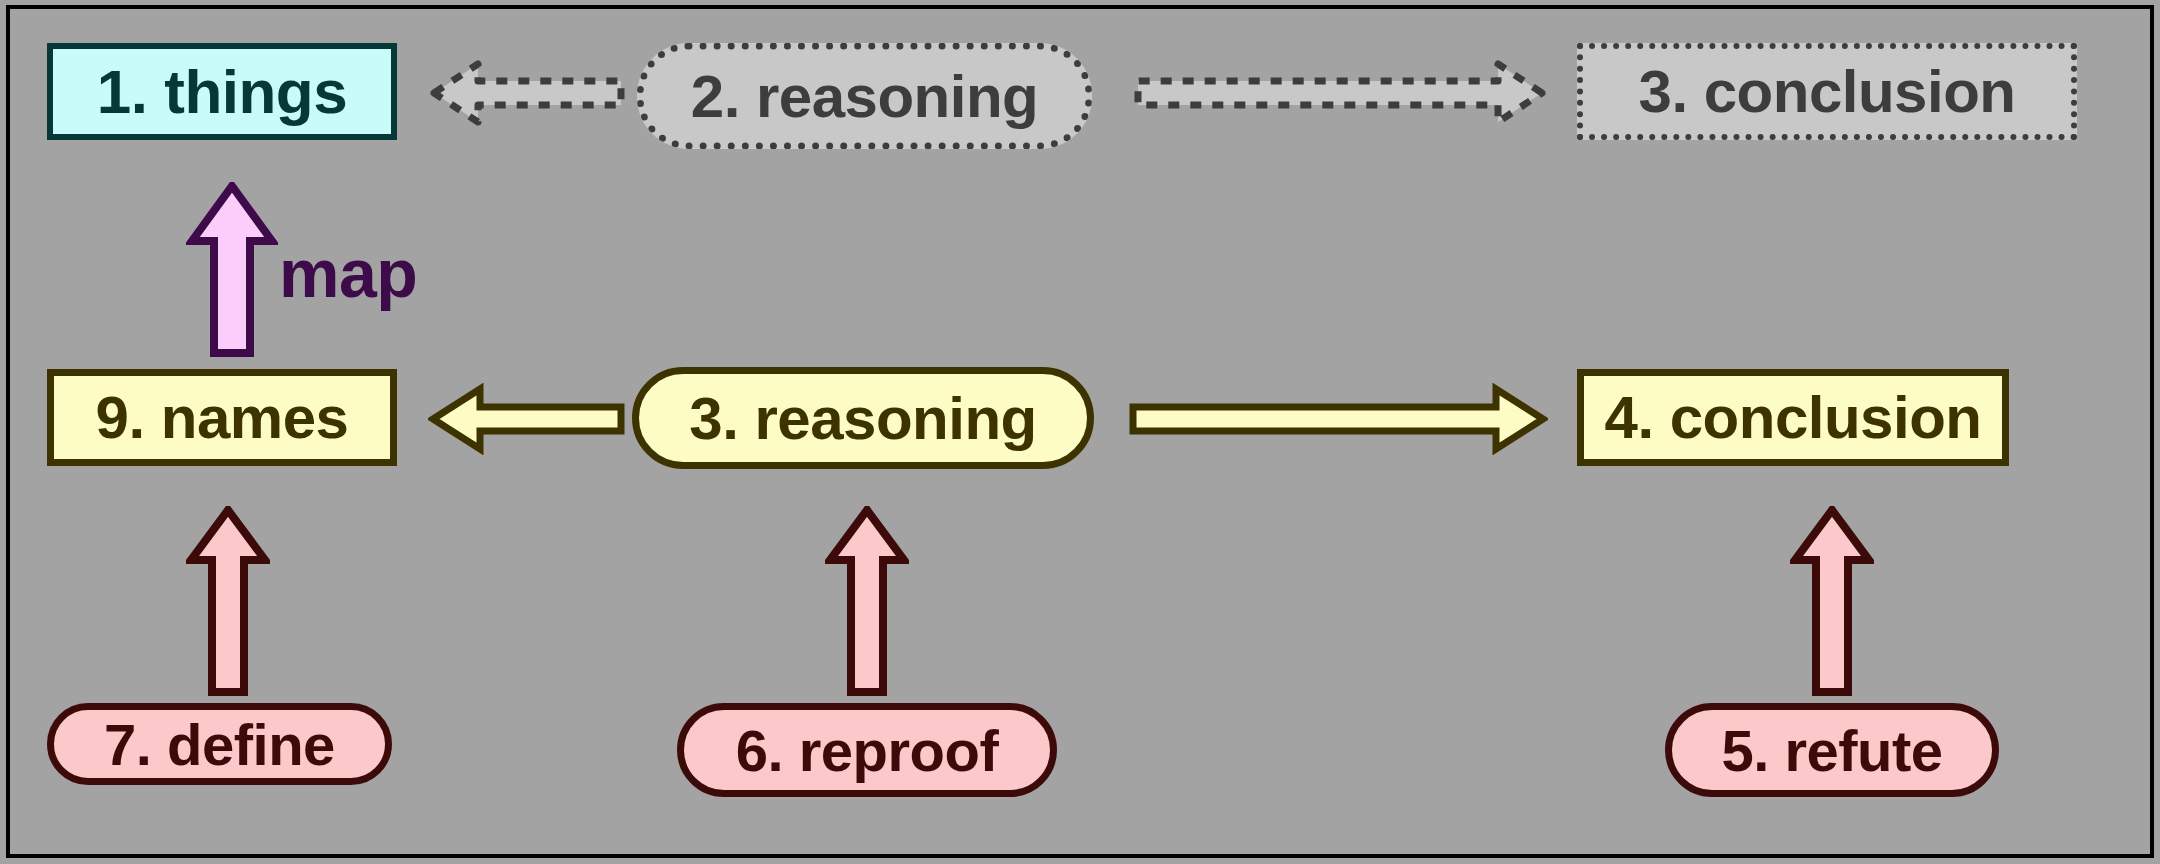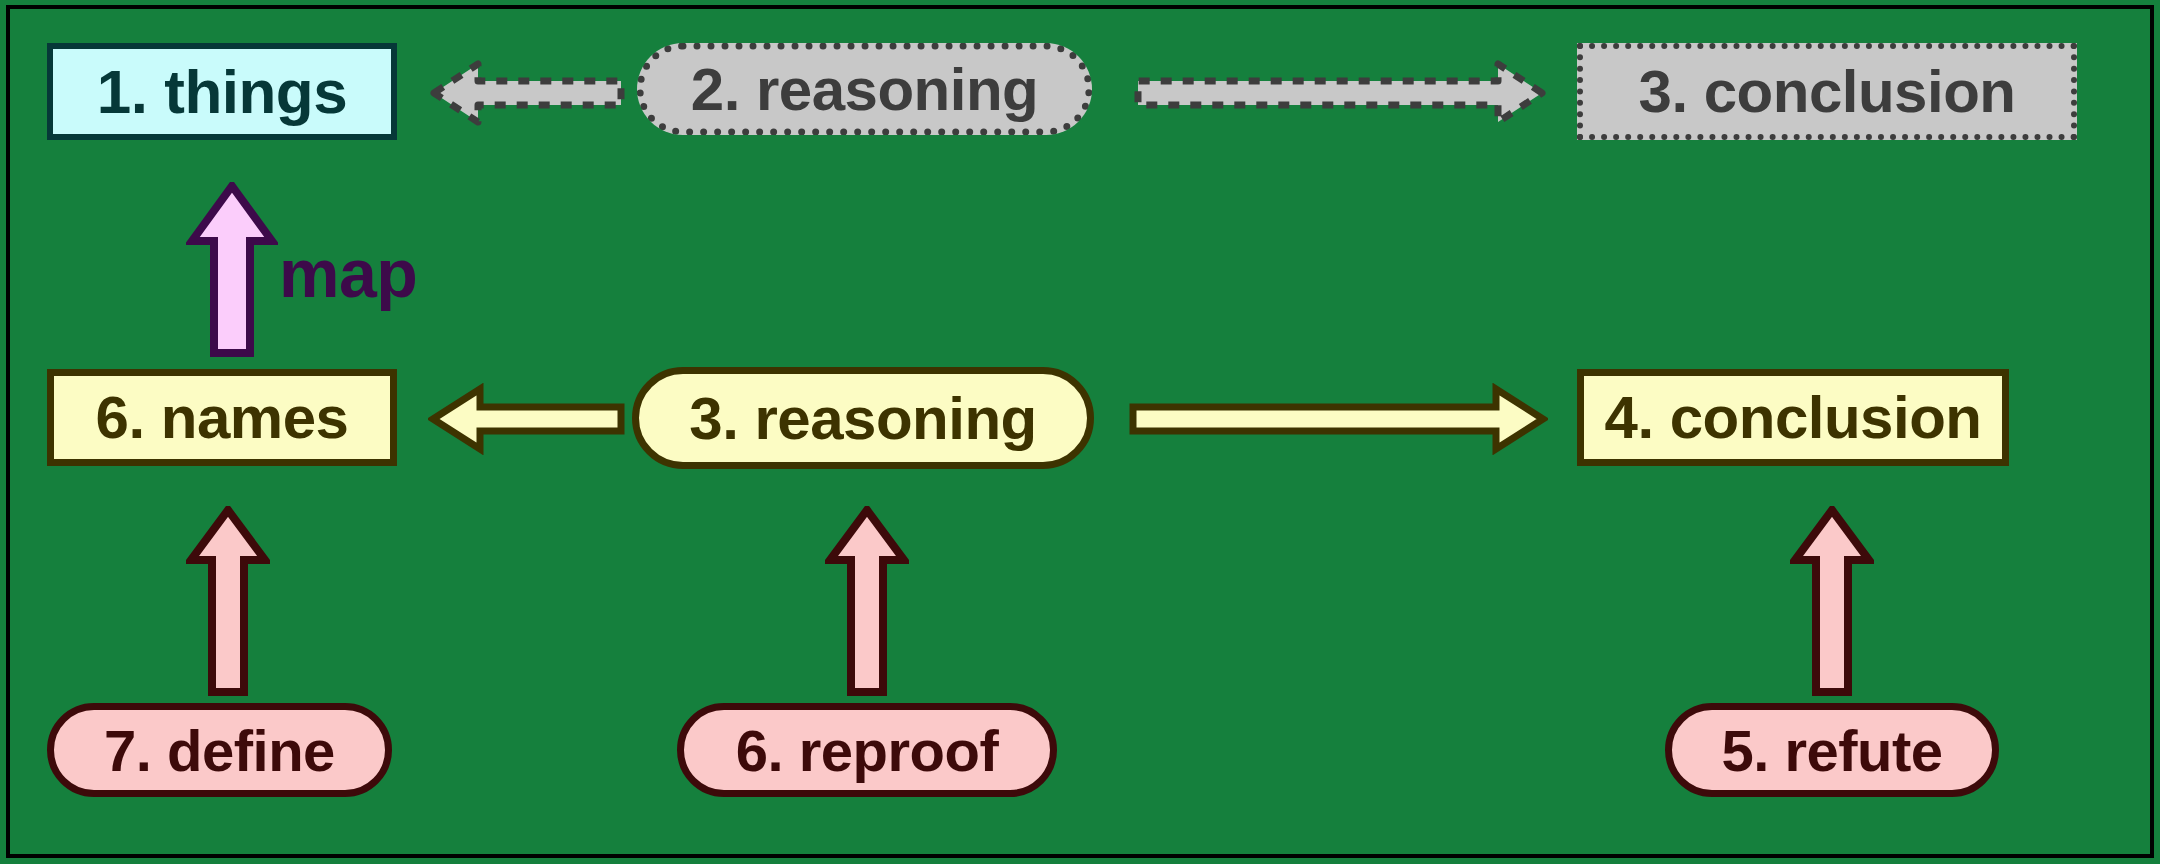--- a/index.html
+++ b/index.html
@@ -8,21 +8,21 @@
     padding: 0;
     background: #ffffff;
   }
   body {
     font-family: "Liberation Sans", sans-serif;
   }
   #canvas {
     position: relative;
     width: 2160px;
     height: 864px;
-    background: #15803d;
+    background: #a3a3a3;
     box-sizing: border-box;
     overflow: hidden;
   }
   .frame {
     position: absolute;
     left: 6px;
     top: 5px;
     width: 2148px;
     height: 853px;
     border: 4px solid #000000;
@@ -50,21 +50,21 @@
     height: 97px;
     background: #c9fbfb;
     border: 6px solid #063838;
     color: #063838;
     font-size: 62px;
   }
   .node-reasoning-ghost {
     left: 637px;
     top: 43px;
     width: 455px;
-    height: 92px;
+    height: 106px;
     background: #c8c8c8;
     border: 7px dotted #3d3d3d;
     border-radius: 52px;
     color: #3d3d3d;
     font-size: 60px;
   }
   .node-conclusion-ghost {
     left: 1577px;
     top: 43px;
     width: 500px;
@@ -107,21 +107,21 @@
     border: 7px solid #3d3300;
     color: #3d3300;
     font-size: 60px;
   }
 
   
   .node-define {
     left: 47px;
     top: 703px;
     width: 345px;
-    height: 94px;
+    height: 82px;
     background: #fbc9c9;
     border: 7px solid #3d0a0a;
     border-radius: 52px;
     color: #3d0a0a;
     font-size: 58px;
   }
   .node-reproof {
     left: 677px;
     top: 703px;
     width: 380px;
@@ -186,21 +186,21 @@
 
   <div class="node node-conclusion-ghost">3. conclusion</div>
 
   <div class="arrow" style="left:186px; top:182px;">
     <svg width="92" height="175" viewBox="0 0 92 175">
       <polygon points="46,4 86,59 64,59 64,171 28,171 28,59 6,59" fill="#fbcdfb" stroke="#3d0a4a" stroke-width="8" stroke-linejoin="miter"></polygon>
     </svg>
   </div>
   <div class="lbl-map">map</div>
 
-  <div class="node node-names">6. names</div>
+  <div class="node node-names">9. names</div>
 
   <div class="arrow" style="left:428px; top:383px;">
     <svg width="198" height="72" viewBox="0 0 198 72">
       <polygon points="5,36 52,6 52,24 193,24 193,48 52,48 52,66" fill="#fcfcc4" stroke="#3d3300" stroke-width="7" stroke-linejoin="miter"></polygon>
     </svg>
   </div>
 
   <div class="node node-reasoning">3. reasoning</div>
 
   <div class="arrow" style="left:1128px; top:383px;">

